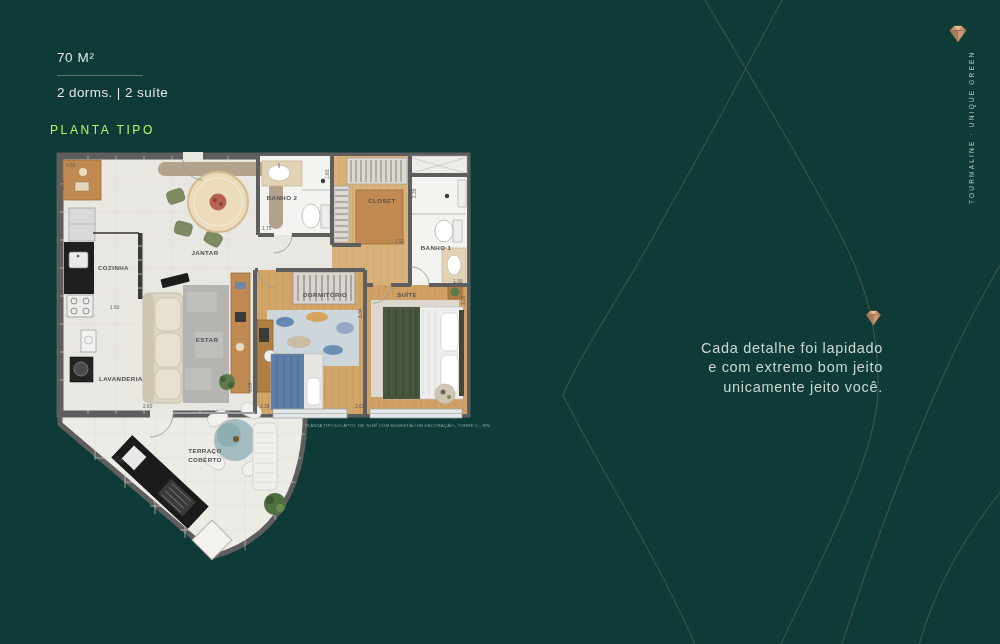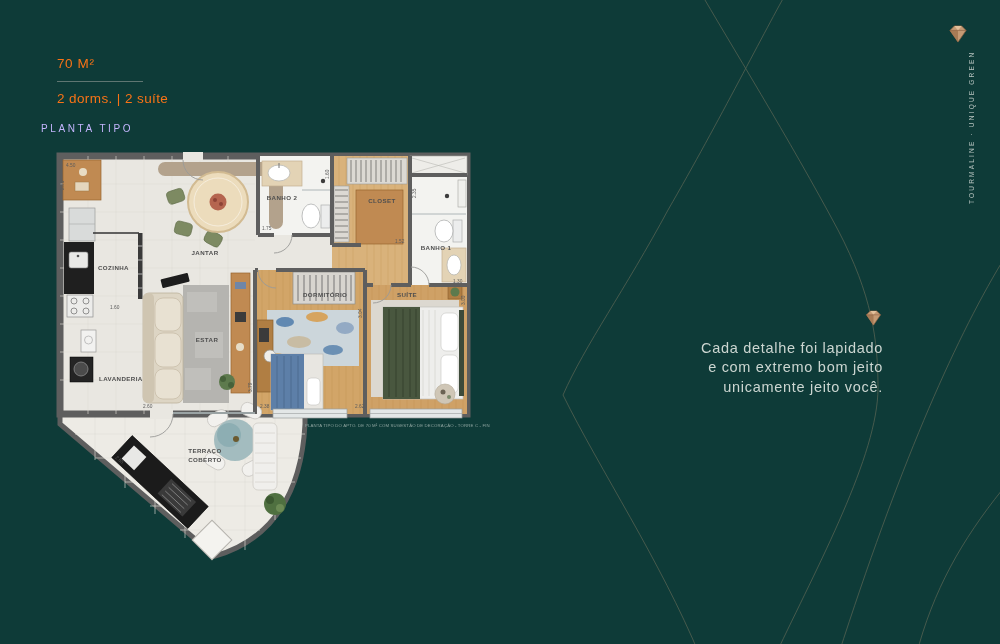--- a/index.html
+++ b/index.html
@@ -4,27 +4,27 @@
 <style>
   html,body{margin:0;padding:0;}
   body{
     width:1000px;height:644px;position:relative;overflow:hidden;
     background:#0e3b38;
     font-family:"Liberation Sans", sans-serif;
   }
   
   #decor{position:absolute;left:0;top:0;width:1000px;height:644px;}
   
-  .header{position:absolute;left:57px;top:56px;color:#f97316;}
+  .header{position:absolute;left:57px;top:50px;color:#e5e5e5;}
   .header .area{font-size:13.5px;letter-spacing:.6px;}
   .header .rule{width:86px;height:1px;background:#5f7672;margin:10px 0 9px 0;}
   .header .config{font-size:13.5px;letter-spacing:.4px;}
   .section-title{
-    position:absolute;left:41px;top:123px;color:#c4b5fd;
-    font-size:10px;letter-spacing:2.6px;
+    position:absolute;left:50px;top:123px;color:#bef264;
+    font-size:12px;letter-spacing:2.6px;
   }
   
   .quote{
     position:absolute;left:613px;top:310px;width:270px;text-align:right;
     color:#ccd6d1;font-size:14.5px;line-height:19.5px;letter-spacing:.7px;
   }
   .quote .gem-wrap{margin-bottom:7px;}
   
   .brand-gem{position:absolute;left:947px;top:25px;}
   .brand-vertical{

